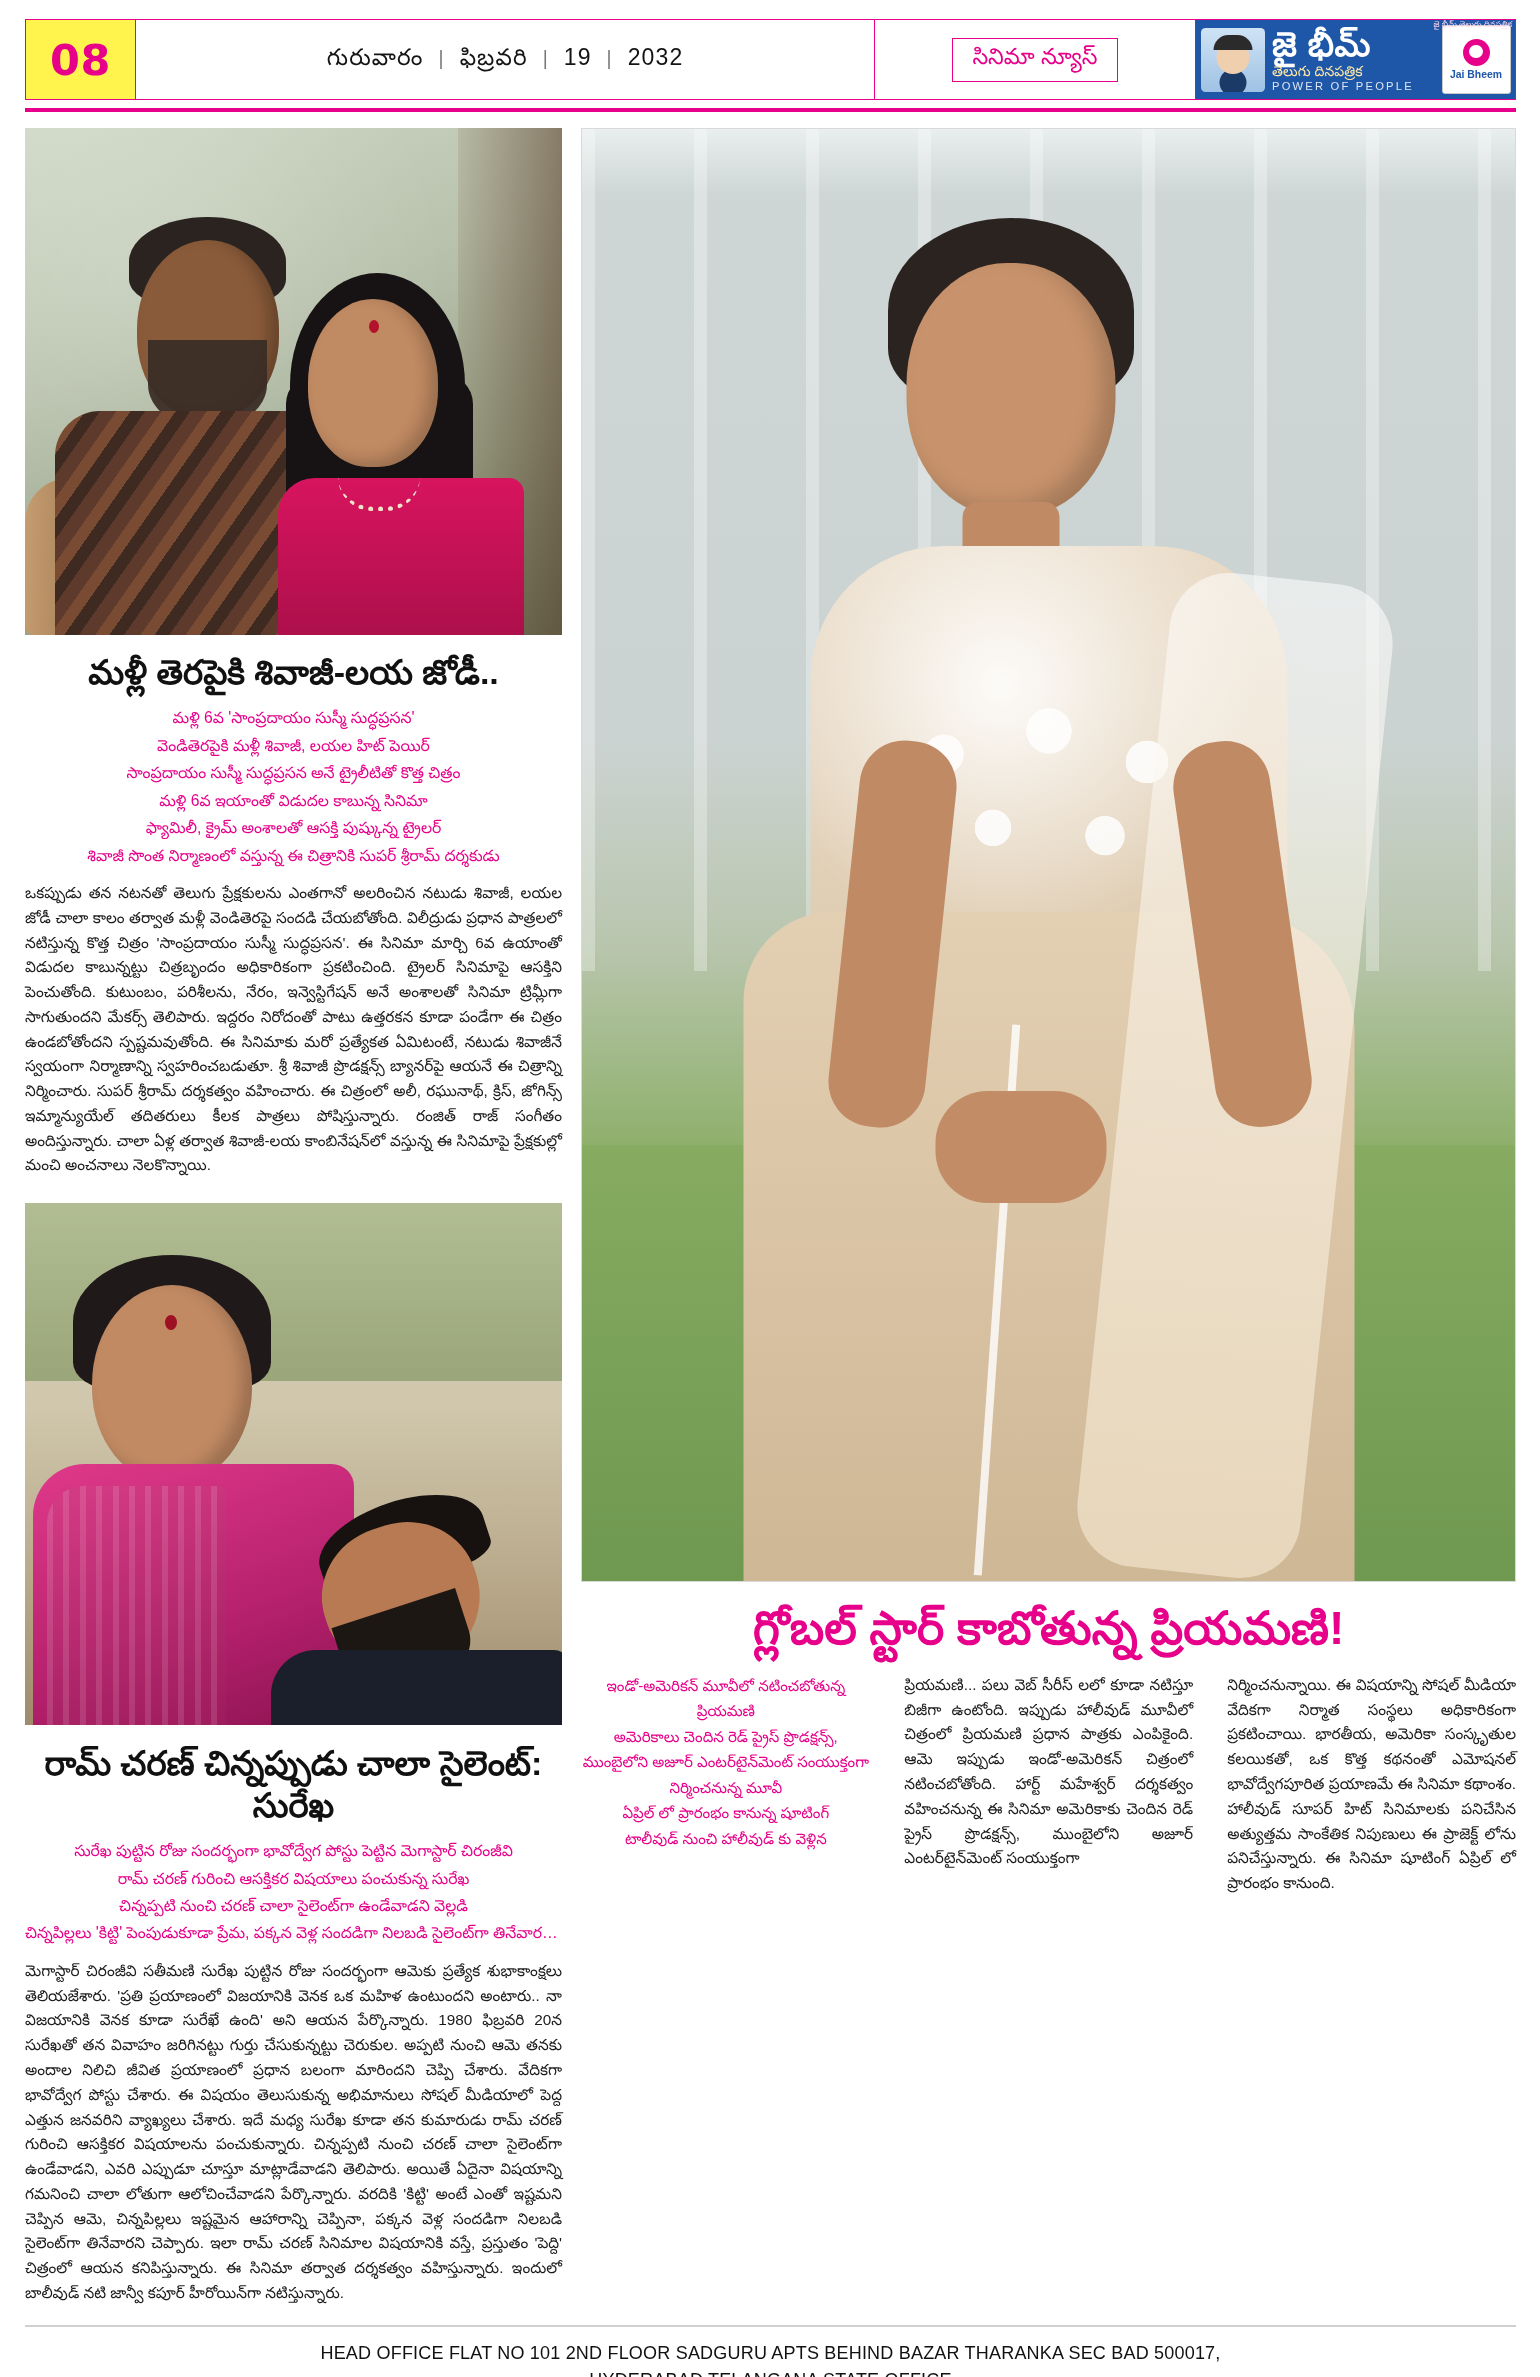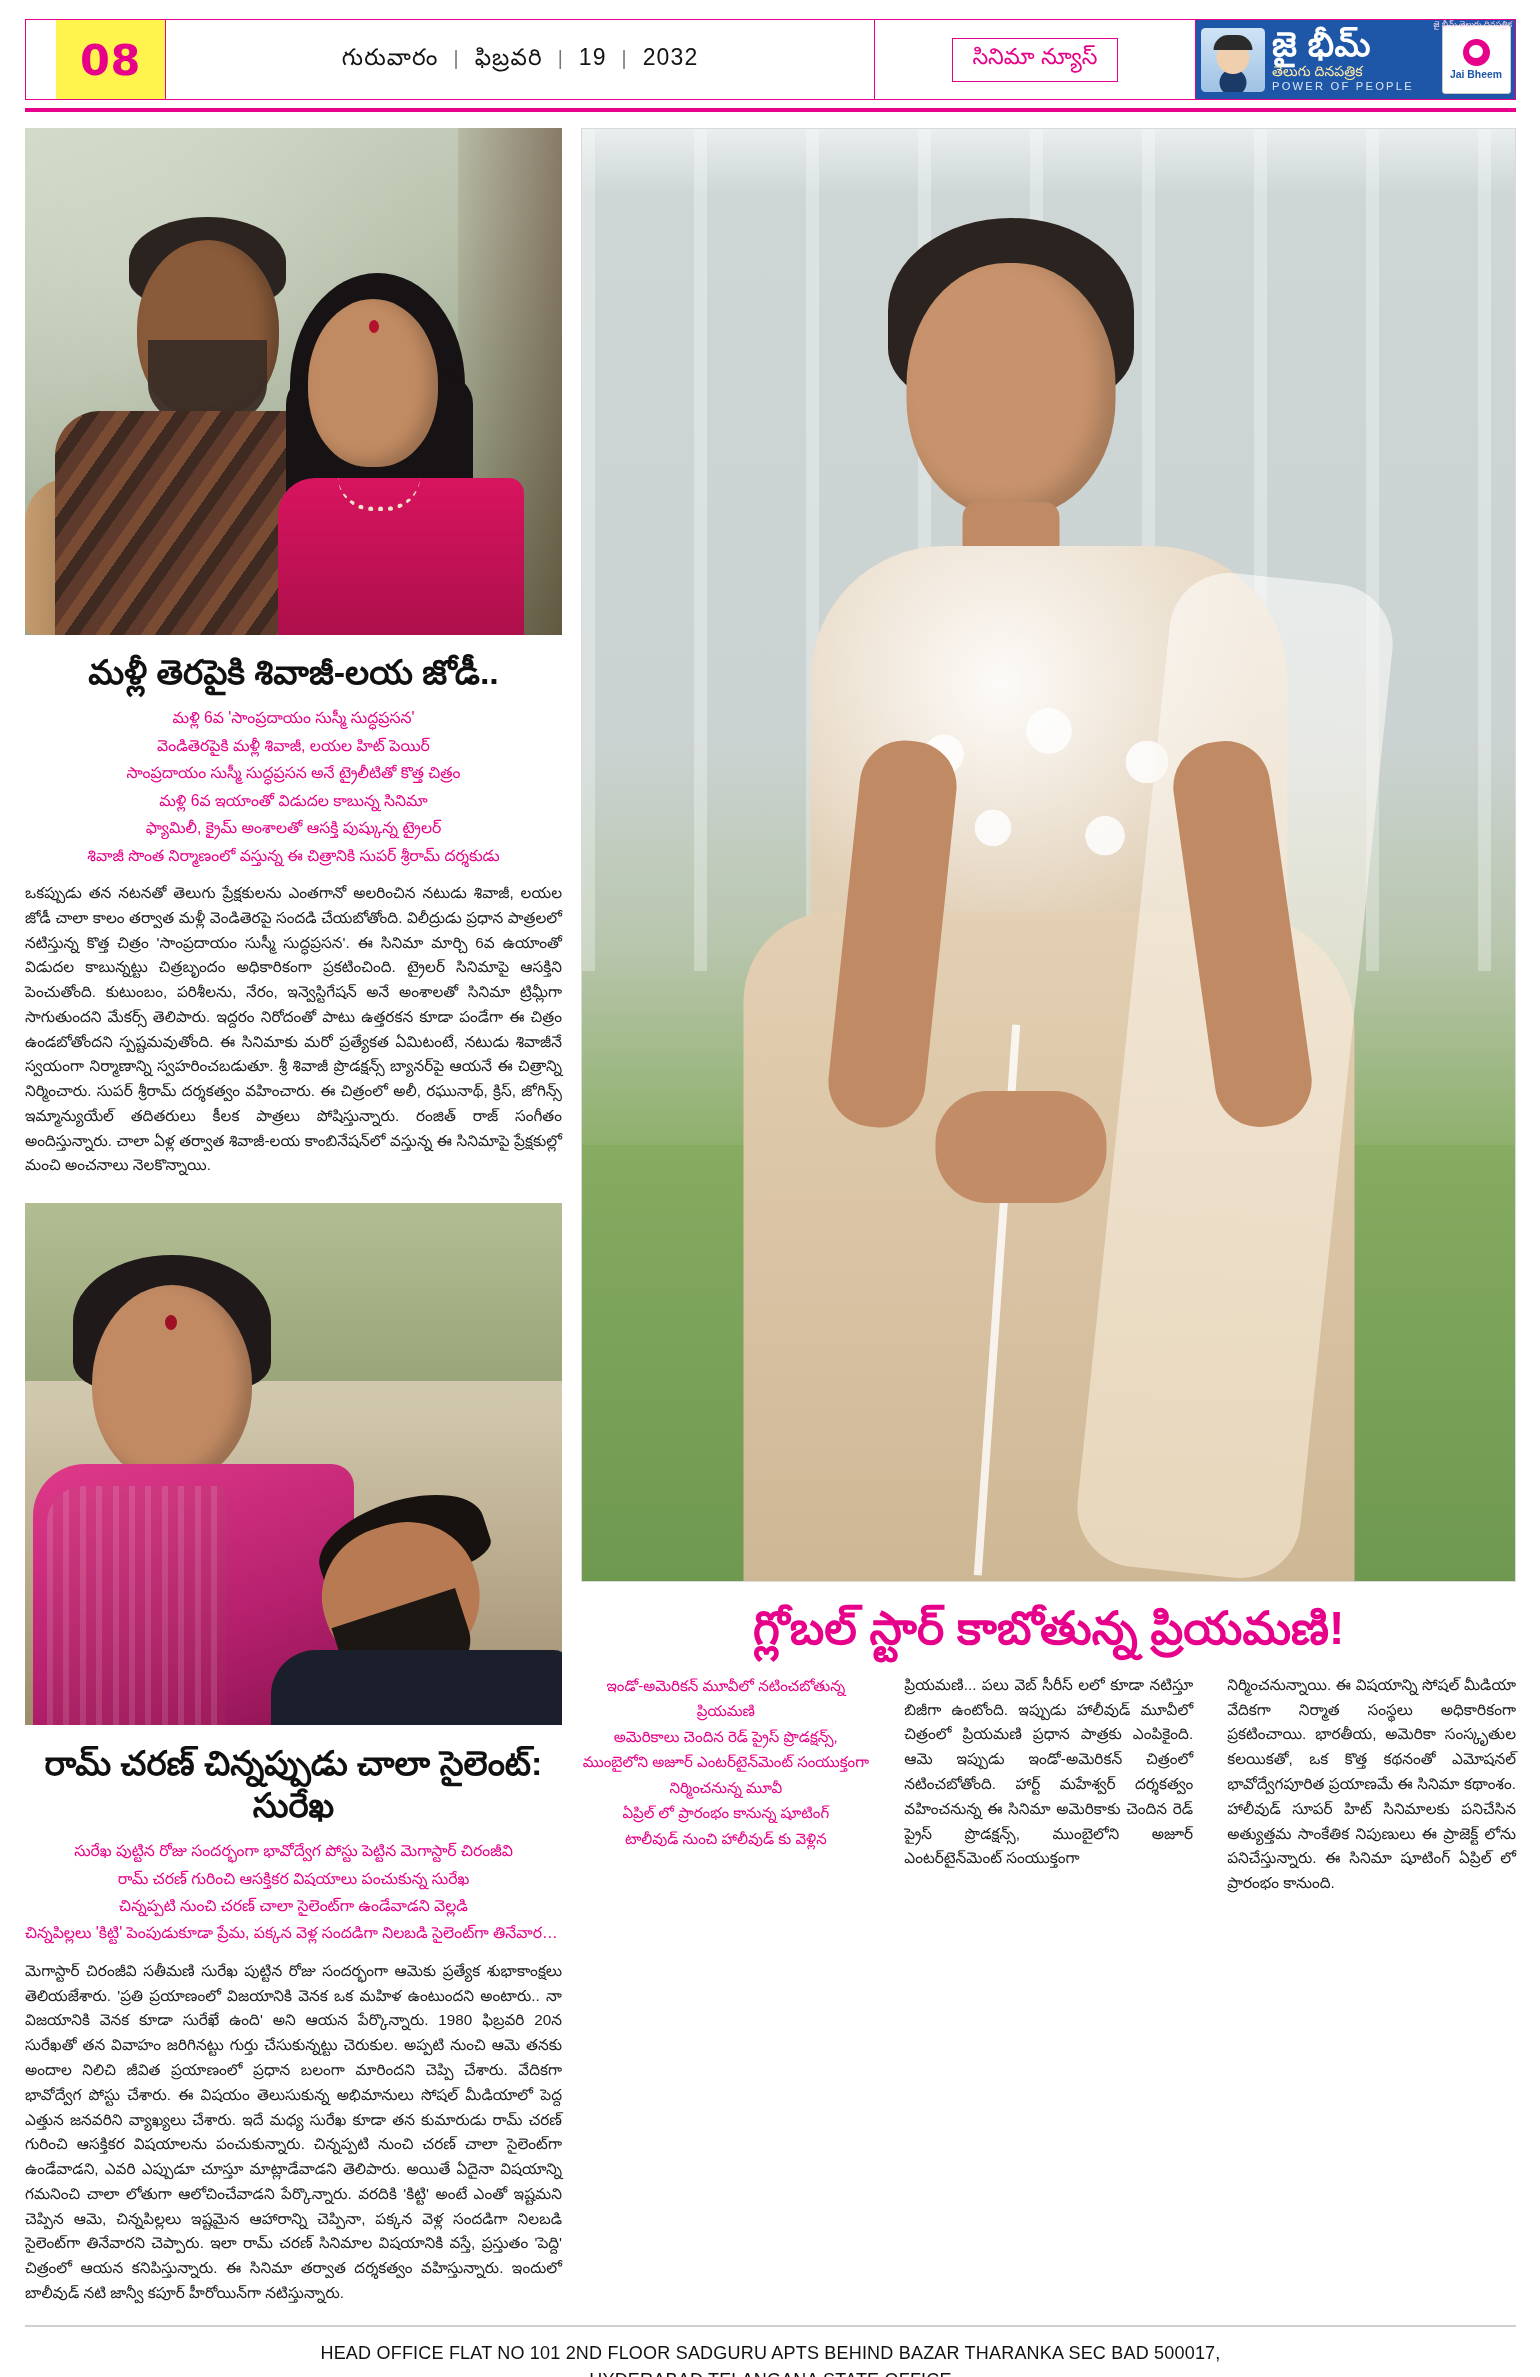--- a/index.html
+++ b/index.html
@@ -25,21 +25,21 @@
     height: 81px;
     display: flex;
     align-items: stretch;
     border: 1.5px solid #e7008a;
     background: #fff;
   }
   .page-num-box {
     width: 110px;
     background: #fff44d;
     border-right: 1.5px solid #e7008a;
-    display: flex; align-items: center; justify-content: center; margin-left: 30px;
+    display: flex; align-items: center; justify-content: center;
   }
   .page-num {
     font-family: "DejaVu Sans", sans-serif;
     font-weight: bold;
     font-size: 43px;
     color: #e7008a;
     letter-spacing: 0.7px;
   }
   .date-strip {
     flex: 1 1 auto;

